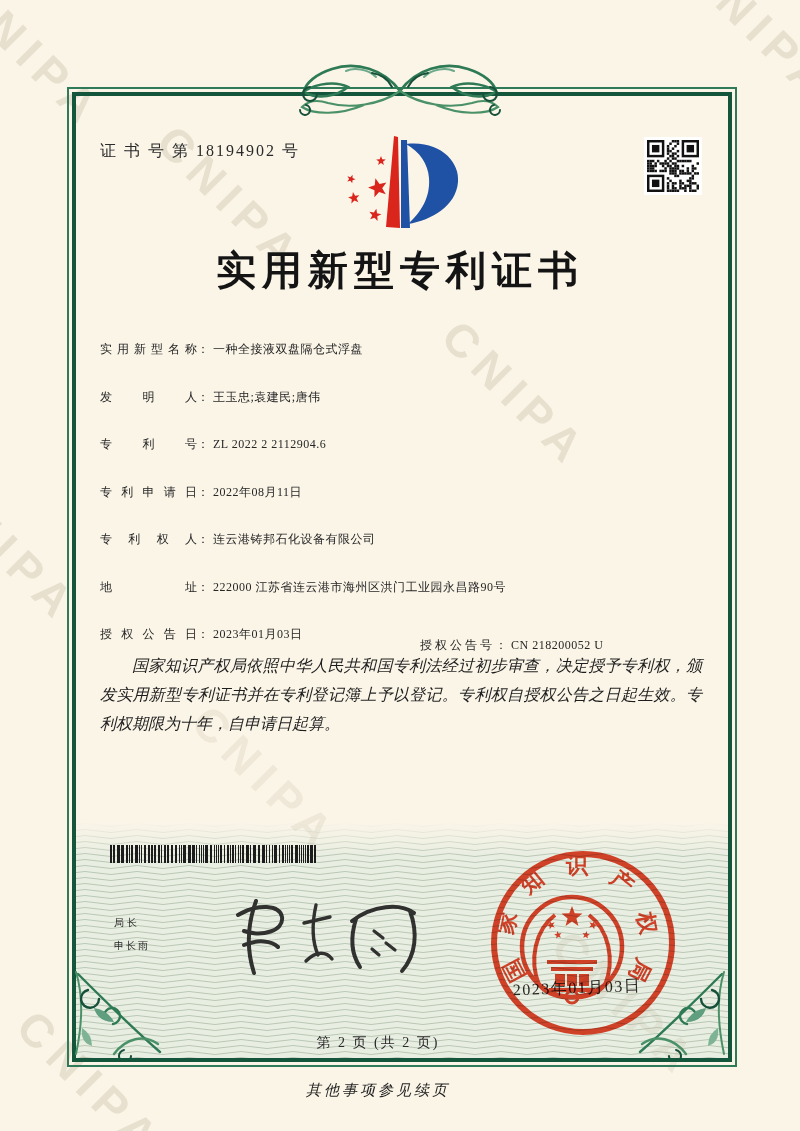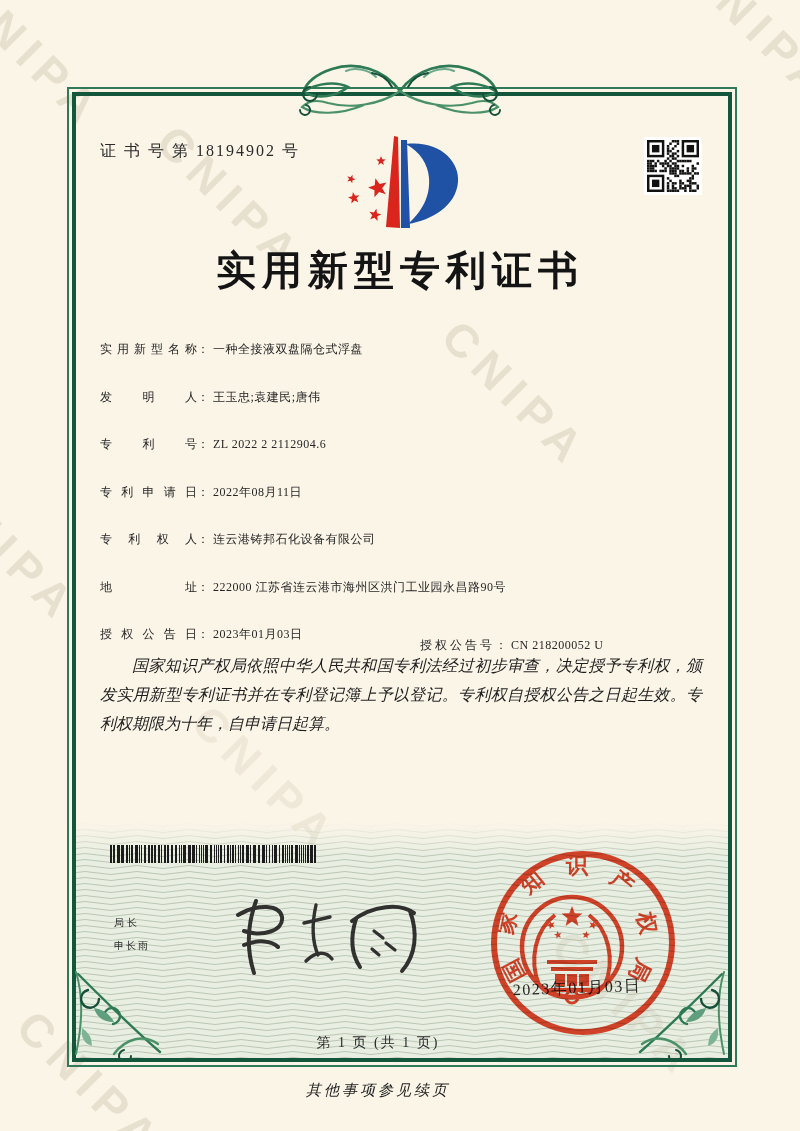--- a/index.html
+++ b/index.html
@@ -441,14 +441,14 @@
       <rect x="64" y="143" width="46" height="4" stroke="none"></rect>
       <circle cx="87" cy="152" r="6" fill="none" stroke-width="3"></circle>
       <path d="M54,140 C44,115 50,85 70,70" fill="none" stroke-width="4"></path>
       <path d="M120,140 C130,115 124,85 104,70" fill="none" stroke-width="4"></path>
       <path d="M56,142 C70,156 104,156 118,142" fill="none" stroke-width="4"></path>
     </g>
   </svg>
 </div>
 <div class="seal-date">2023年01月03日</div>
 
-<div class="page-note">第 1 页 (共 1 页)</div>
+<div class="page-note">第 2 页 (共 2 页)</div>
 <div class="cont-note">其他事项参见续页</div>
 
 </body></html>

